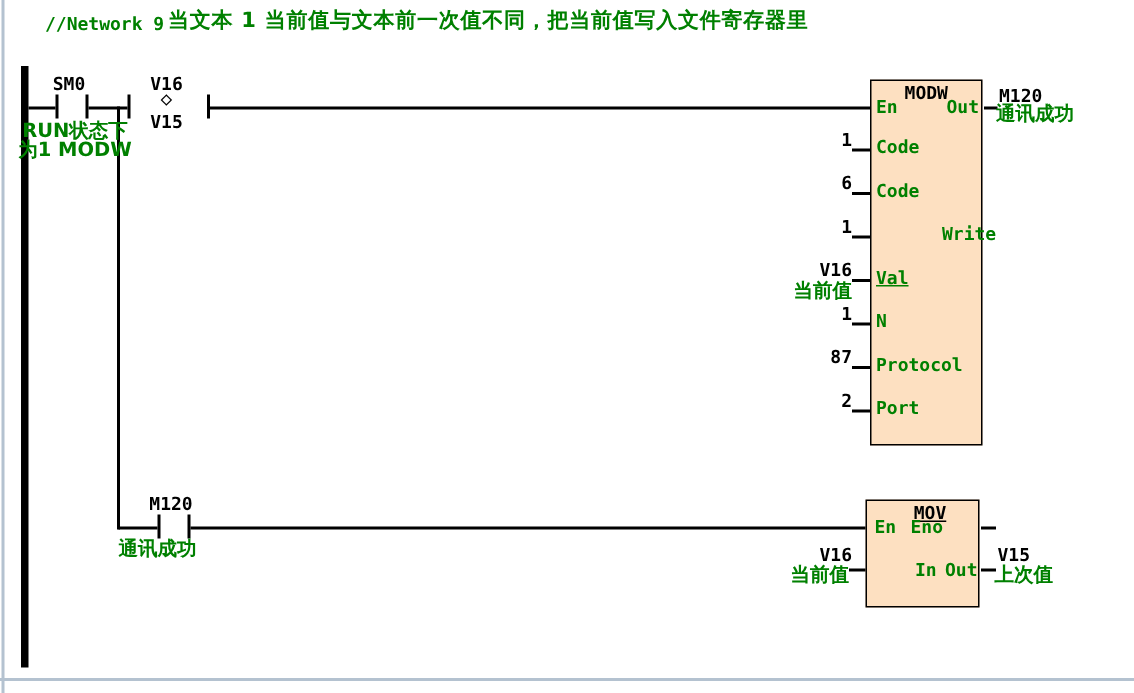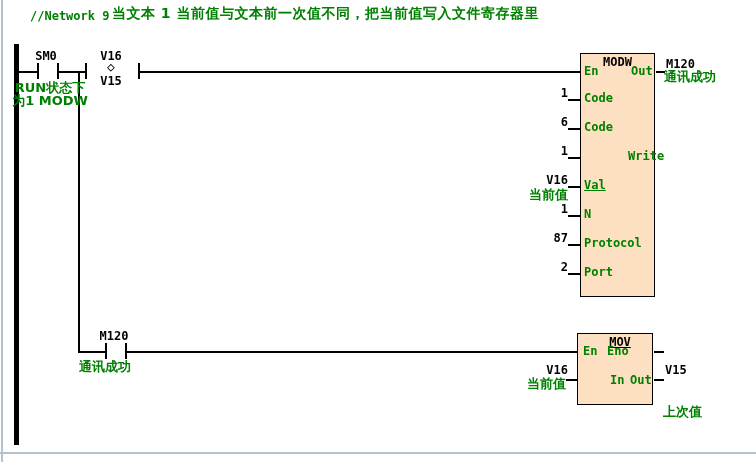--- a/index.html
+++ b/index.html
@@ -96,15 +96,15 @@
   <div class="lbl ctr" style="left:582px;top:336px;width:76px;text-decoration:underline;">MOV</div>
   <div class="pin" style="left:583px;top:345px;">En</div>
   <div class="pin" style="left:607px;top:345px;text-align:center;">Eno</div>
   <div class="pin" style="left:583px;top:374px;margin-left:27px;">In</div>
   <div class="pin" style="left:630px;top:374px;">Out</div>
 
   <div class="lbl rtl" style="left:488px;top:364px;width:80px;">V16</div>
   <div class="note rtl" style="left:486px;top:377px;width:80px;">当前值</div>
 
   <div class="lbl" style="left:665px;top:364px;">V15</div>
-  <div class="note" style="left:663px;top:377px;margin-top:28px;">上次值</div>
+  <div class="note" style="left:663px;top:377px;">上次值</div>
 
 </div>
 
 </body></html>

